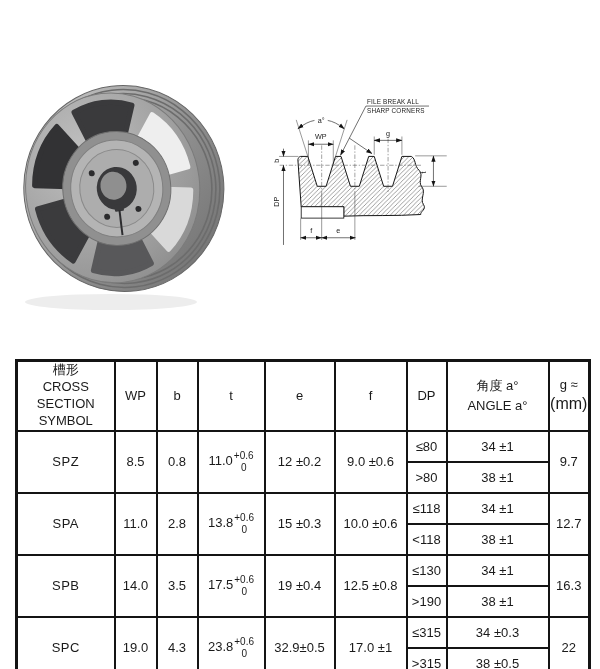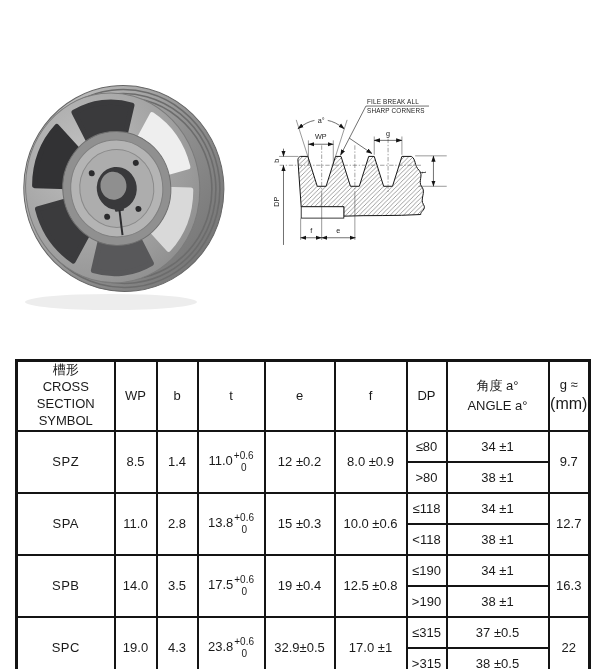--- a/index.html
+++ b/index.html
@@ -169,27 +169,27 @@
 ANGLE a°</th>
     <th class="hg">
       <span>g ≈</span>
       <span class="mm">(mm)</span>
     </th>
   </tr>
 
   <tr>
     <td class="sym" rowspan="2">SPZ</td>
     <td rowspan="2">8.5</td>
-    <td rowspan="2">1.4</td>
+    <td rowspan="2">0.8</td>
     <td rowspan="2"><span>11.0</span><span class="tstack">
             <span>+0.6</span>
             <span>0</span>
           </span></td>
     <td rowspan="2">12 ±0.2</td>
-    <td rowspan="2">8.0 ±0.9</td>
+    <td rowspan="2">9.0 ±0.6</td>
     <td class="sub">≤80</td>
     <td class="sub">34 ±1</td>
     <td rowspan="2">9.7</td>
   </tr>
   <tr>
     <td class="sub">&gt;80</td>
     <td class="sub">38 ±1</td>
   </tr>
 
   <tr>
@@ -214,41 +214,41 @@
   <tr>
     <td class="sym" rowspan="2">SPB</td>
     <td rowspan="2">14.0</td>
     <td rowspan="2">3.5</td>
     <td rowspan="2"><span>17.5</span><span class="tstack">
             <span>+0.6</span>
             <span>0</span>
           </span></td>
     <td rowspan="2">19 ±0.4</td>
     <td rowspan="2">12.5 ±0.8</td>
-    <td class="sub">≤190</td>
+    <td class="sub">≤130</td>
     <td class="sub">34 ±1</td>
     <td rowspan="2">16.3</td>
   </tr>
   <tr>
     <td class="sub">&gt;190</td>
     <td class="sub">38 ±1</td>
   </tr>
 
   <tr>
     <td class="sym" rowspan="2">SPC</td>
     <td rowspan="2">19.0</td>
     <td rowspan="2">4.3</td>
     <td rowspan="2"><span>23.8</span><span class="tstack">
             <span>+0.6</span>
             <span>0</span>
           </span></td>
     <td rowspan="2">32.9±0.5</td>
     <td rowspan="2">17.0 ±1</td>
     <td class="sub">≤315</td>
-    <td class="sub">37 ±0.5</td>
+    <td class="sub">34 ±0.3</td>
     <td rowspan="2">22</td>
   </tr>
   <tr>
     <td class="sub">&gt;315</td>
     <td class="sub">38 ±0.5</td>
   </tr>
 </tbody>
   </table>
 
 </body></html>

